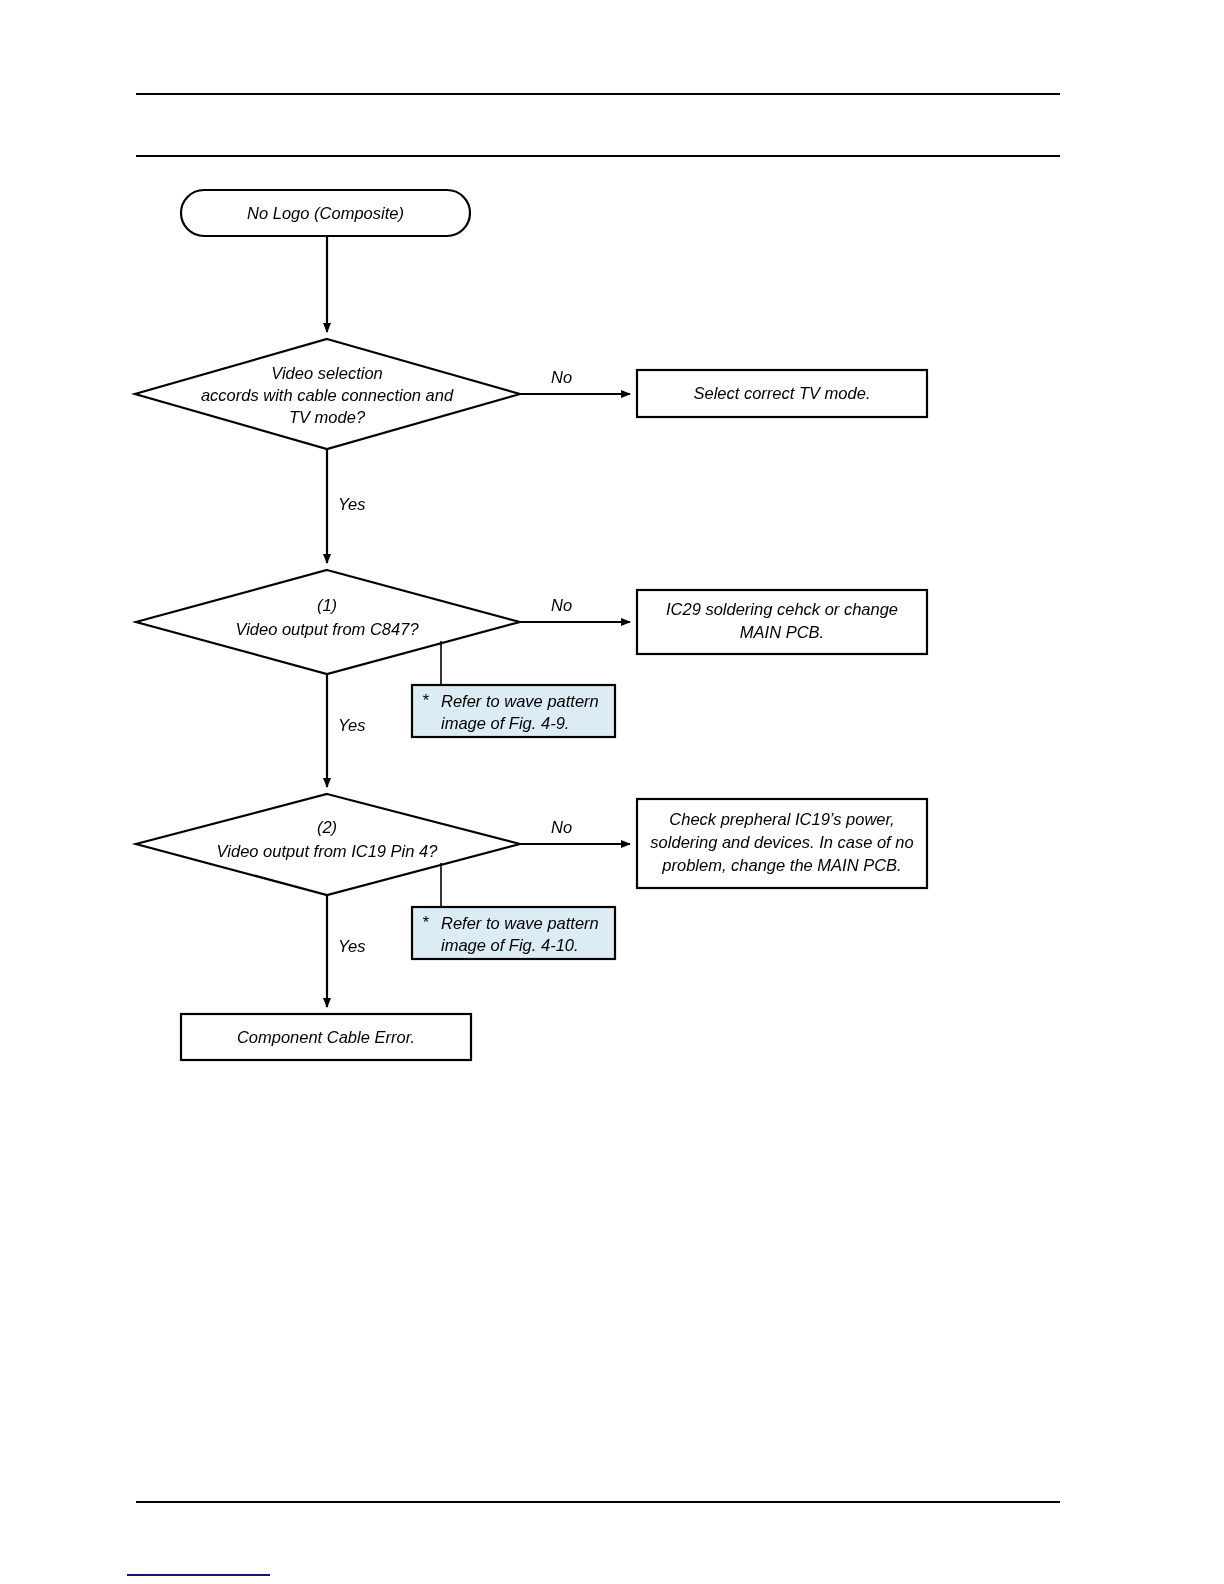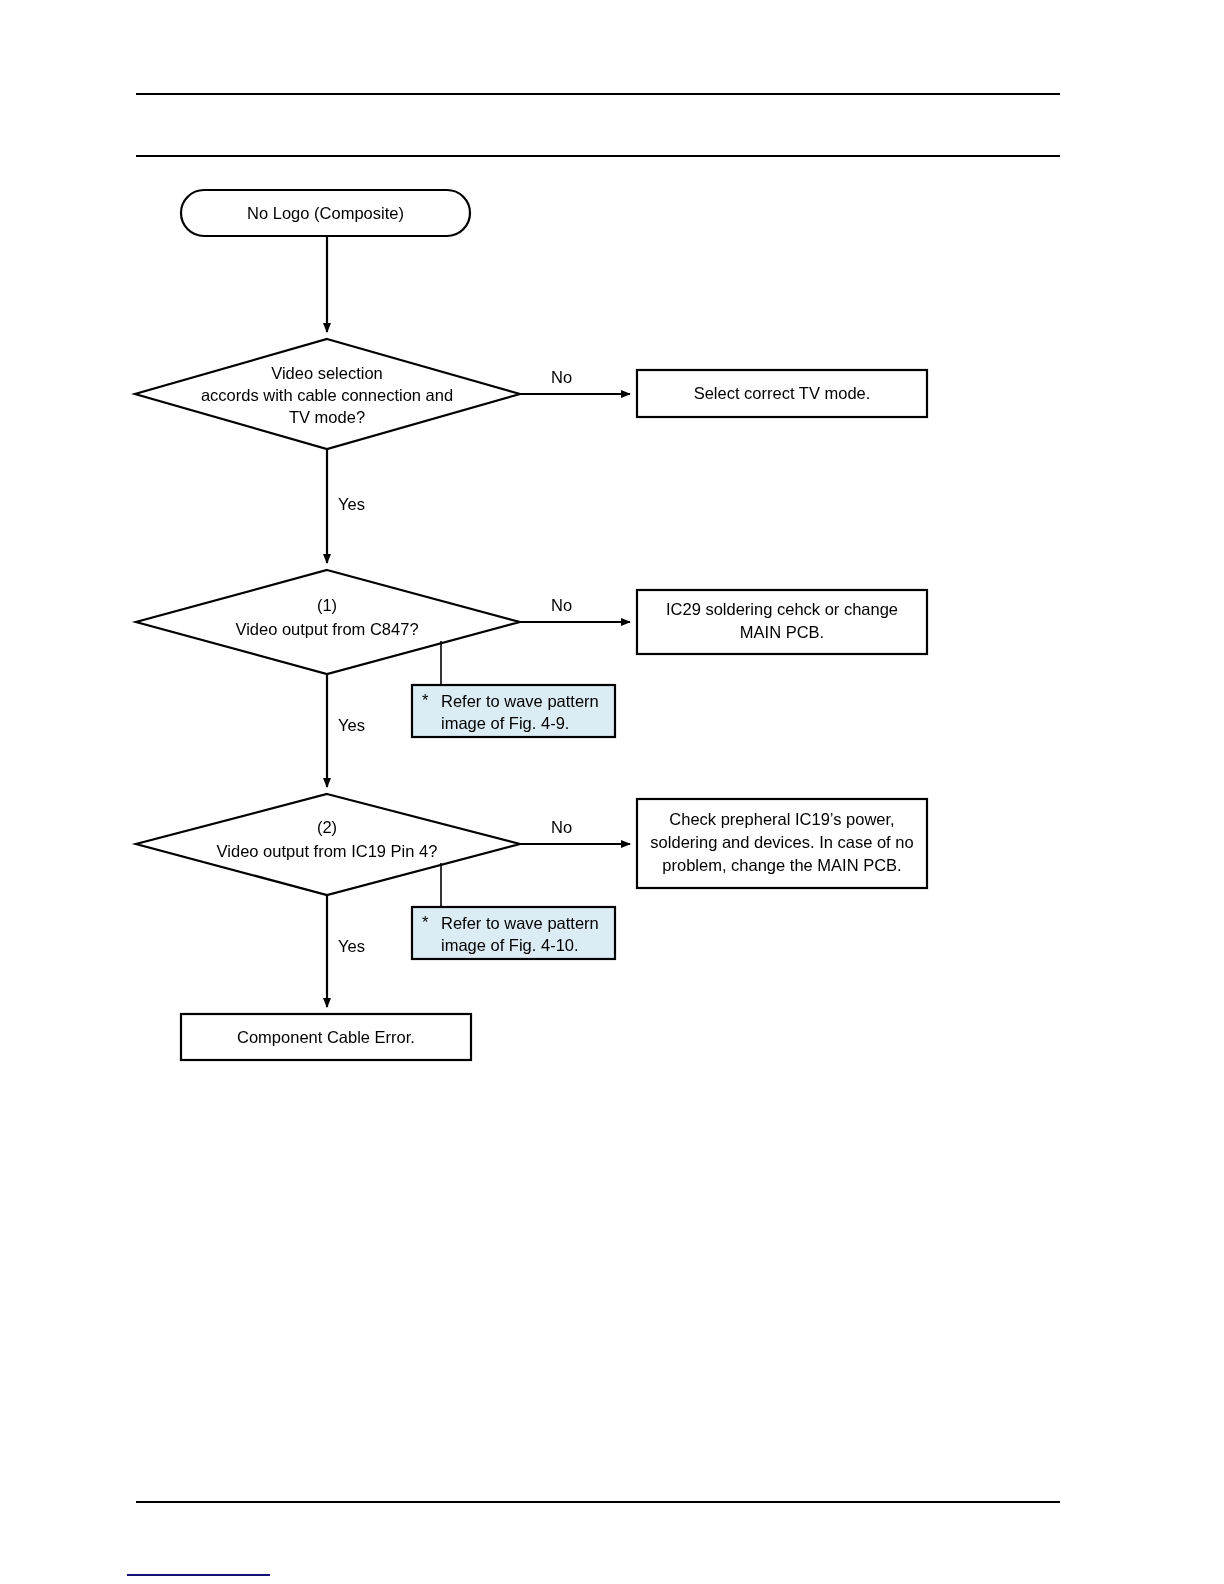--- a/index.html
+++ b/index.html
@@ -13,20 +13,21 @@
     position: relative;
     font-family: "Liberation Sans", sans-serif;
     color: #000000;
     overflow: hidden;
   }
   .page {
     position: absolute;
     top: 0; left: 0;
     width: 1140px;
     height: 1584px;
+    font-style: italic;
   }
   .rule {
     position: absolute;
     background: #000000;
     height: 2px;
   }
   .rule-header-top { left: 136px; top: 93px; width: 924px; }
   .rule-header-bottom { left: 136px; top: 155px; width: 924px; }
   .rule-footer { left: 136px; top: 1501px; width: 924px; }
   .rule-footnote {

